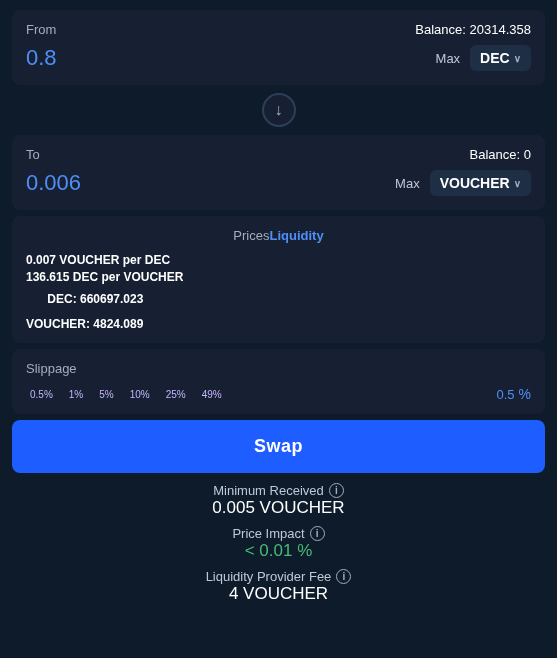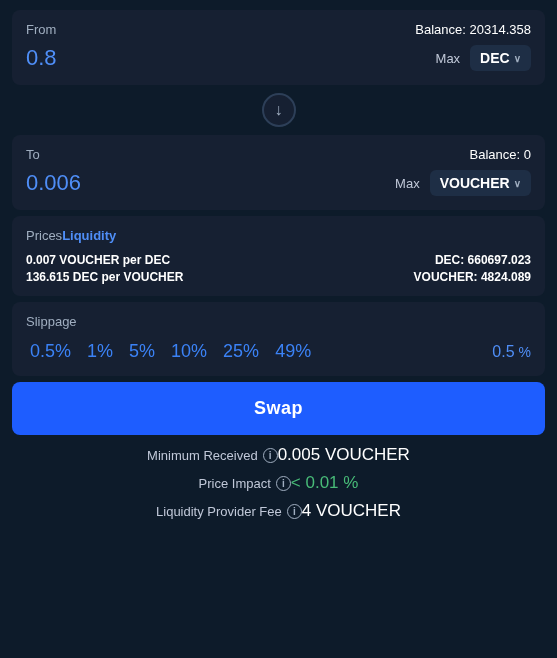--- a/index.html
+++ b/index.html
@@ -110,37 +110,38 @@
     }
 
     
     .prices-panel {
       background: #162032;
       border-radius: 8px;
       padding: 12px 14px;
     }
     .prices-header {
       display: flex;
-      justify-content: flex-start;
+      justify-content: center;
       align-items: center;
       margin-bottom: 10px;
     }
     .prices-label {
       font-size: 13px;
       color: #a0aec0;
     }
     .liquidity-label {
       font-size: 13px;
       color: #4f8ef7;
       font-weight: 600;
     }
     .prices-content {
       display: flex;
       justify-content: space-between;
       align-items: flex-start;
+      flex-direction: column;
     }
     .prices-left {
       display: flex;
       flex-direction: column;
       gap: 3px;
     }
     .price-line {
       font-size: 12px;
       color: #fff;
       font-weight: 600;
@@ -148,59 +149,60 @@
     .prices-right {
       display: flex;
       flex-direction: column;
       gap: 3px;
       text-align: right;
     }
     .liquidity-line {
       font-size: 12px;
       color: #fff;
       font-weight: 600;
+      margin-top: 8px;
     }
 
     
     .slippage-panel {
       background: #162032;
       border-radius: 8px;
       padding: 12px 14px;
     }
     .slippage-header {
       font-size: 13px;
       color: #a0aec0;
       margin-bottom: 10px;
     }
     .slippage-options {
       display: flex;
       align-items: center;
       gap: 8px;
     }
     .slip-btn {
-      font-size: 18px;
-      color: #3b82f6;
+      font-size: 10px;
+      color: #c4b5fd;
       background: transparent;
       border: none;
       cursor: pointer;
       padding: 2px 4px;
       text-align: center;
     }
     .slip-custom-row {
       display: flex;
       align-items: center;
       gap: 4px;
       margin-left: auto;
     }
     .slip-custom-input {
       background: transparent;
       border: none;
       outline: none;
       color: #4f8ef7;
-      font-size: 16px;
+      font-size: 13px;
       width: 40px;
       text-align: right;
     }
     .slip-percent {
       color: #4f8ef7;
       font-size: 14px;
     }
 
     
     .swap-btn {
@@ -220,20 +222,21 @@
     .info-section {
       display: flex;
       flex-direction: column;
       gap: 8px;
       padding: 4px 4px 6px 4px;
     }
     .info-row {
       display: flex;
       justify-content: center;
       align-items: center;
+      flex-direction: column;
     }
     .info-key {
       display: flex;
       align-items: center;
       gap: 5px;
       font-size: 13px;
       color: #c0c8d8;
     }
     .info-icon {
       width: 15px;

